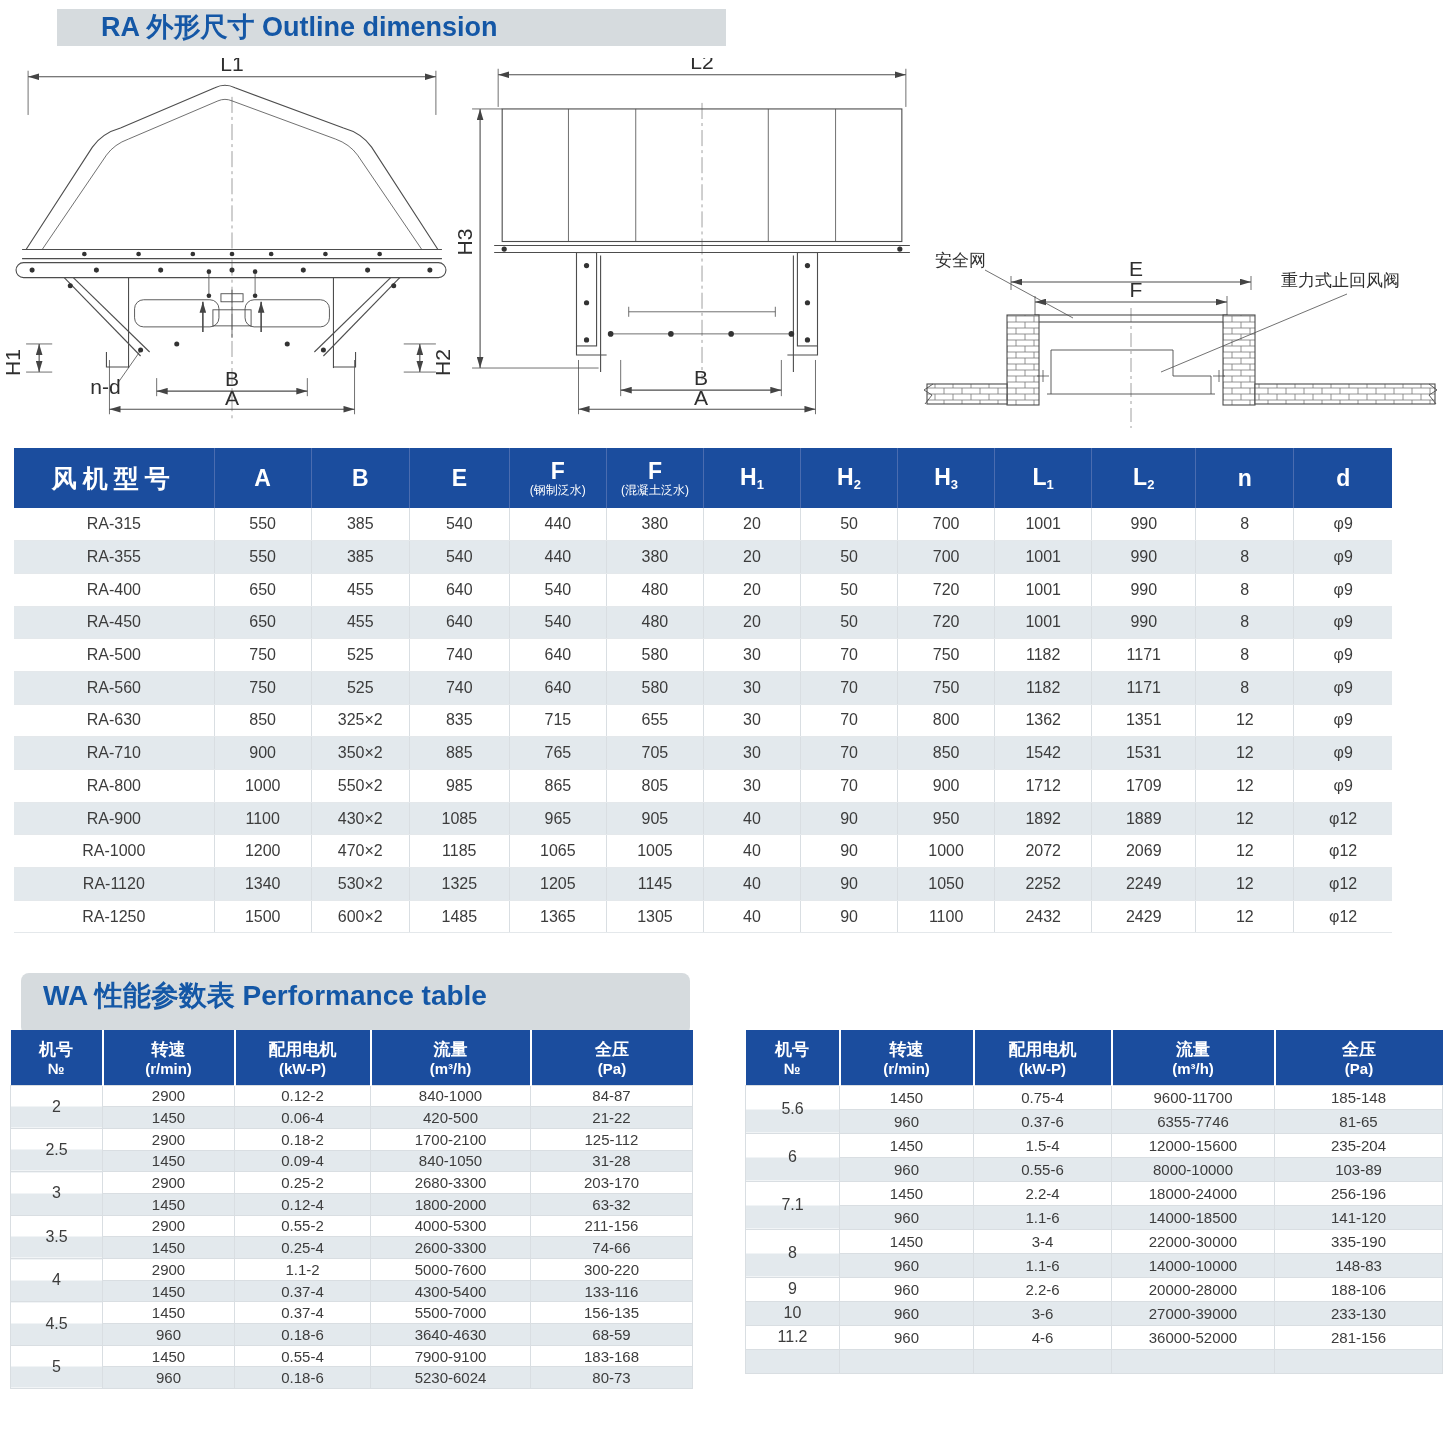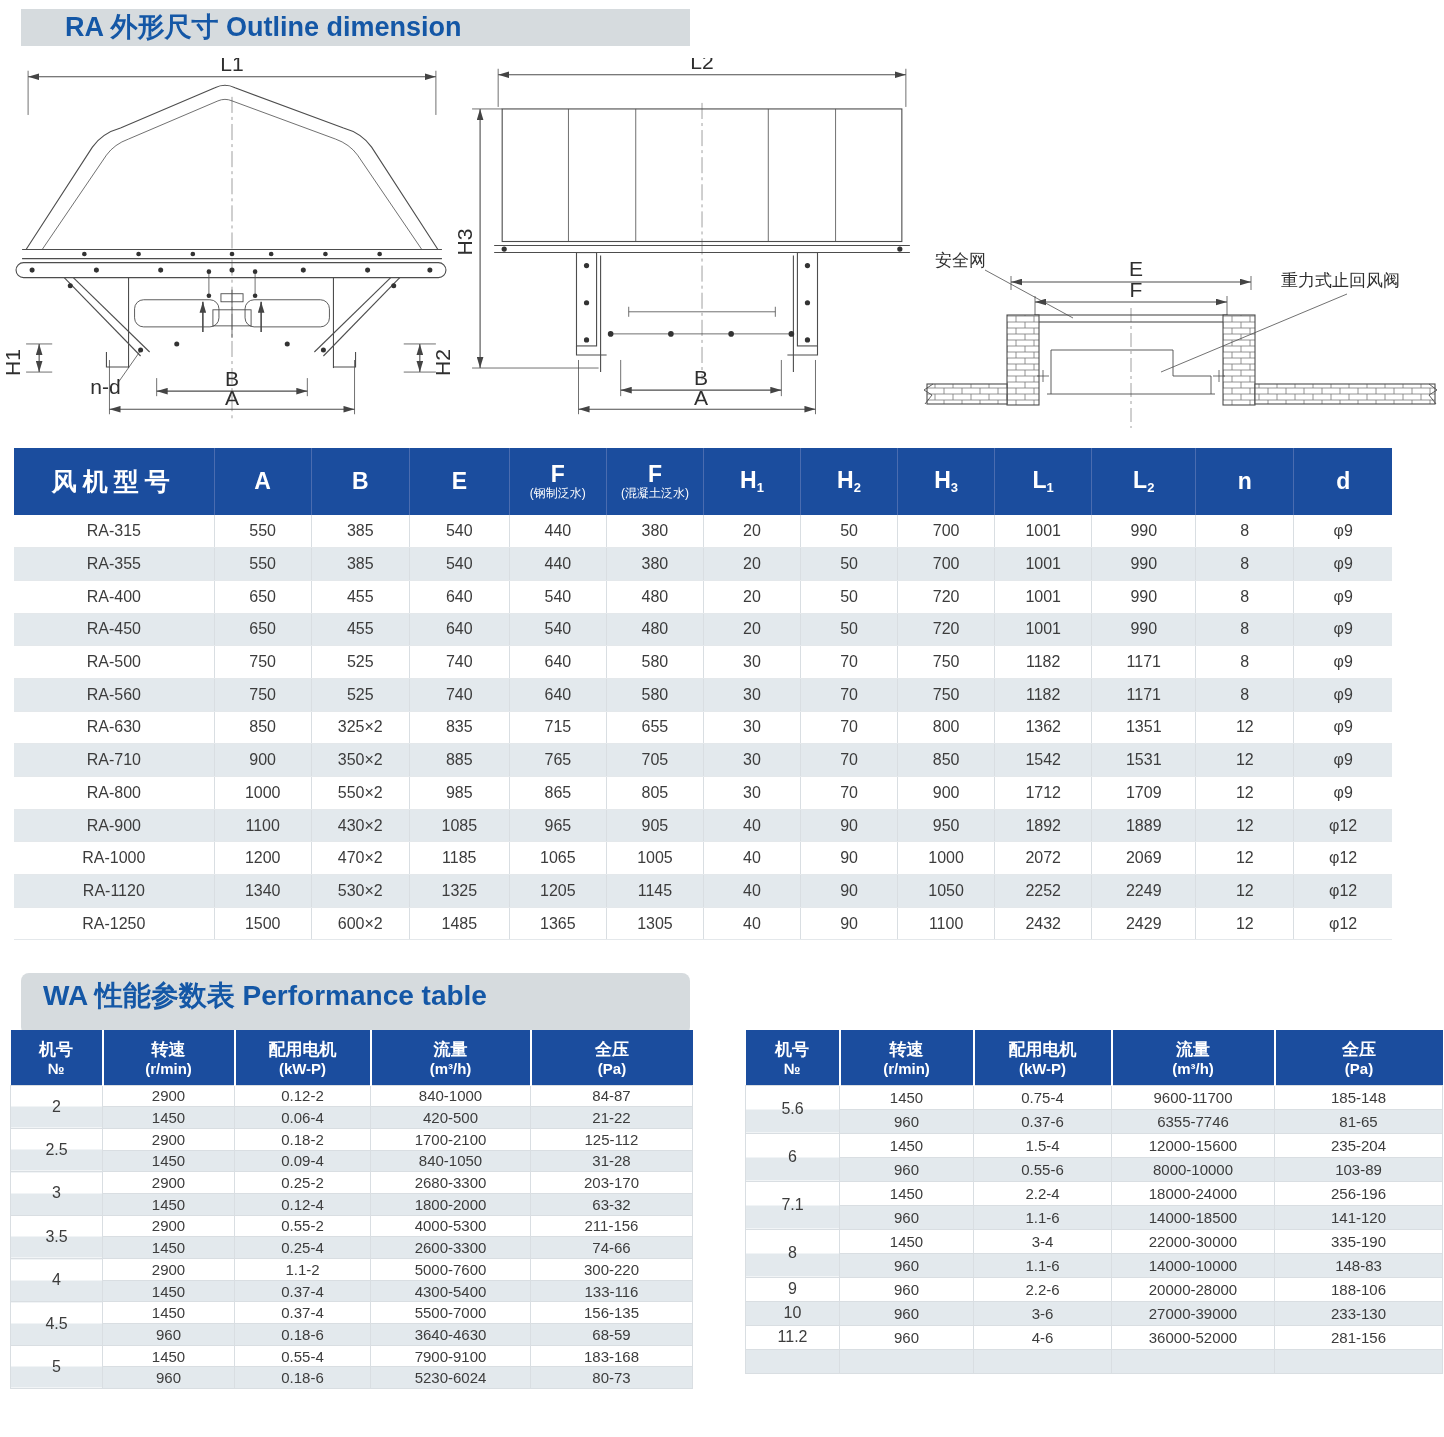--- a/index.html
+++ b/index.html
@@ -5,35 +5,35 @@
   * { margin:0; padding:0; box-sizing:border-box; }
   html,body { background:#fff; }
   body {
     width:1444px; height:1437px; position:relative;
     font-family:"Liberation Sans", sans-serif; color:#3d3d3d;
   }
   .title-bar {
     position:absolute; left:21px; width:669px; background:#d6dbde;
     color:#1457a6; font-weight:bold;
   }
-  #title1 { top:9px; height:37px; font-size:27px; line-height:37px; padding-left:44px; }
+  #title1 { top:9px; height:37px; font-size:27px; line-height:37px; padding-left:44px;margin-left:36px; }
   #title2 { top:973px; height:62px; font-size:28px; line-height:45px; padding-left:22px;border-radius:8px; }
 
   .drawing { position:absolute; }
   svg text { font-family:"Liberation Sans", sans-serif; fill:#2f2f2f; }
   .dlab { font-size:21px; }
   .clab { font-size:17px; }
 
   
   #dim-table {
     position:absolute; left:14px; top:448px; width:1378px;
     border-collapse:collapse; table-layout:fixed;
   }
   #dim-table th {
-    background:#1b4d9e; color:#fff; height:67px; vertical-align:middle;
+    background:#1b4d9e; color:#fff; height:60px; vertical-align:middle;
     border-right:1px solid #4a6cb0; font-weight:bold; text-align:center;
   }
   #dim-table th:last-child { border-right:none; }
   #dim-table .hm { font-size:23px; }
   #dim-table th:first-child .hm { font-size:25px; letter-spacing:6px; }
   #dim-table sub.hs { font-size:13px; }
   #dim-table .hn { font-size:12px; font-weight:normal; margin-top:-3px; }
   #dim-table td {
     height:32.7px; text-align:center; font-size:16px; color:#3c3c3c;
     background:#fff; border-right:1px solid #d9dee2; border-bottom:1px solid #e4e8eb;

